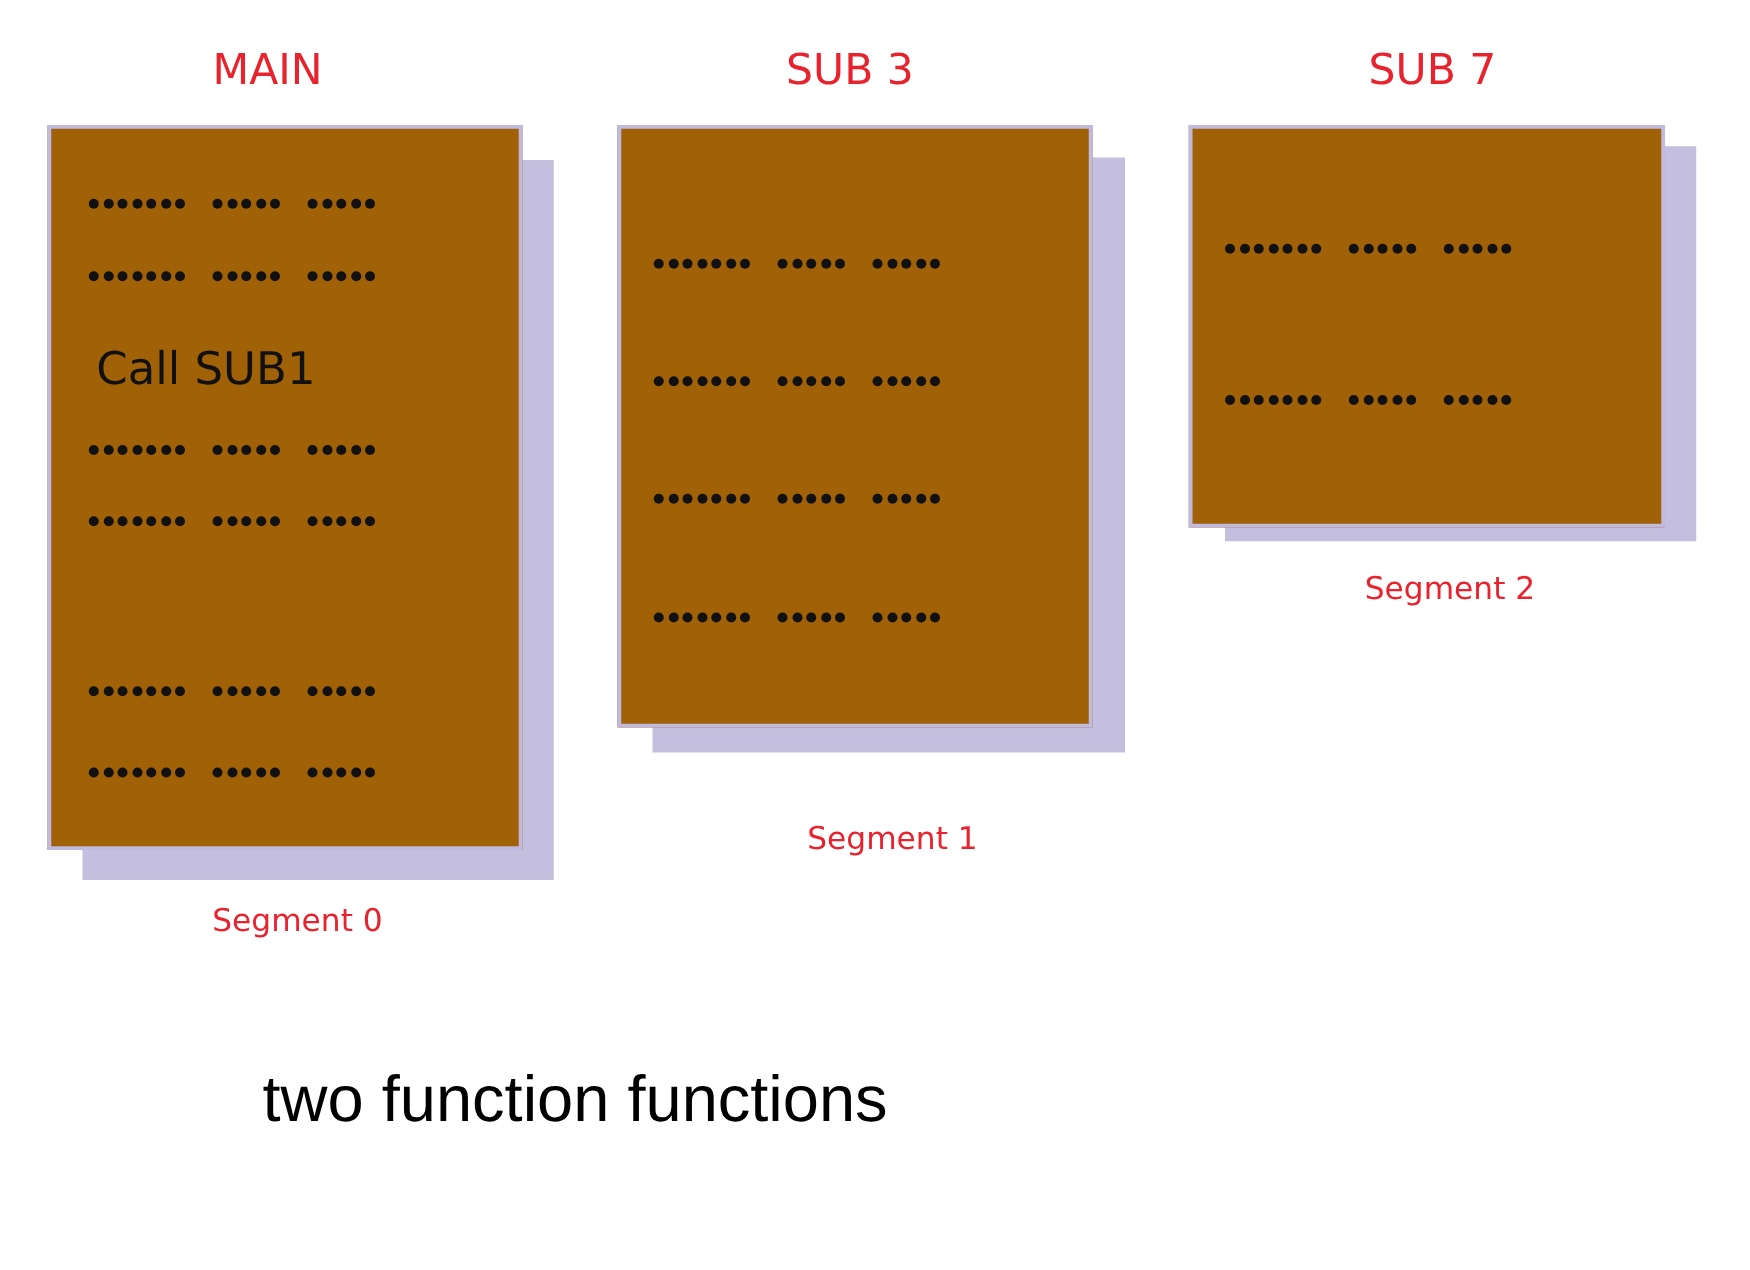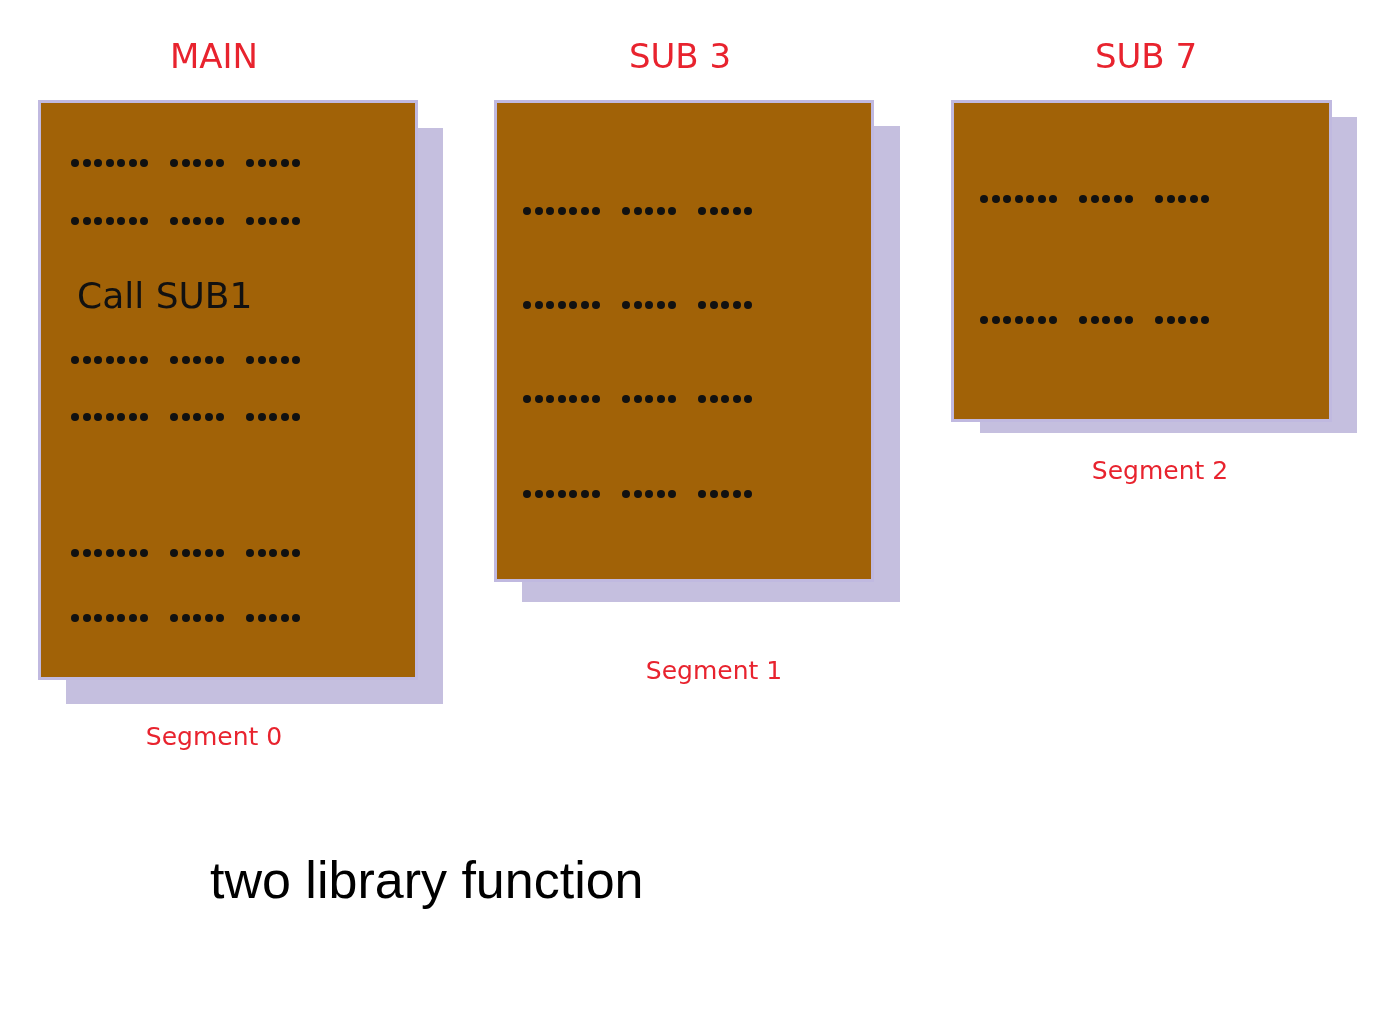--- a/index.html
+++ b/index.html
@@ -168,21 +168,21 @@
       </div>
       <div class="grp">
         <div class="dot"></div>
         <div class="dot"></div>
         <div class="dot"></div>
         <div class="dot"></div>
         <div class="dot"></div>
       </div>
     </div>
 </div>
-<div class="seglabel" style="left:64px;top:722px;">Segment 0</div>
+<div class="seglabel" style="left:88px;top:722px;">Segment 0</div>
 
 <div class="shadow" style="left:522px;top:126px;width:378px;height:476px;"></div>
 <div class="page" style="left:494px;top:100px;width:380px;height:482px;">
   <div class="row dots" style="left:26px;top:101px;">
       <div class="grp">
         <div class="dot"></div>
         <div class="dot"></div>
         <div class="dot"></div>
         <div class="dot"></div>
         <div class="dot"></div>
@@ -331,14 +331,14 @@
         <div class="dot"></div>
         <div class="dot"></div>
         <div class="dot"></div>
         <div class="dot"></div>
       </div>
     </div>
 </div>
 <div class="seglabel" style="left:1010px;top:456px;">Segment 2</div>
 
 <div class="caption">
-  <div>two library function</div>
+  <div>two function functions</div>
 </div>
 
 </body></html>

